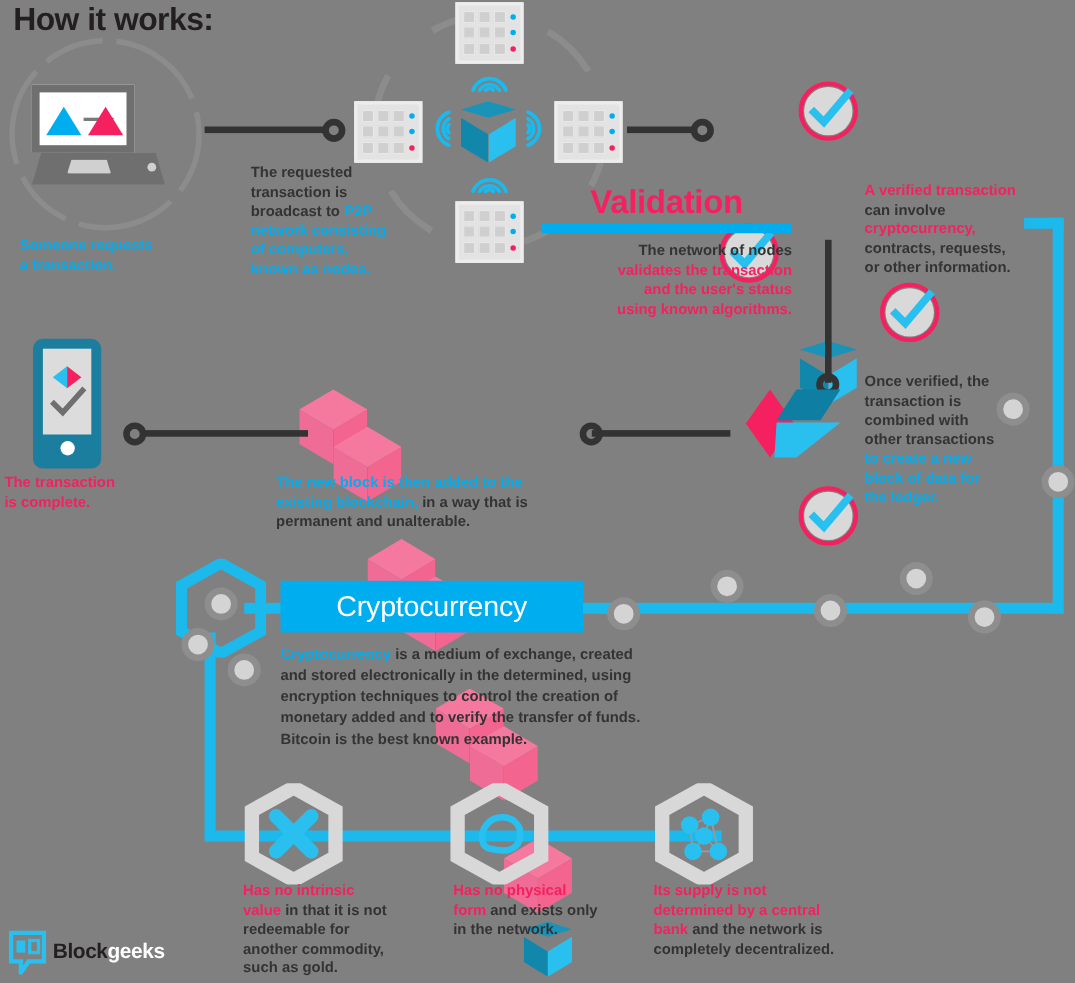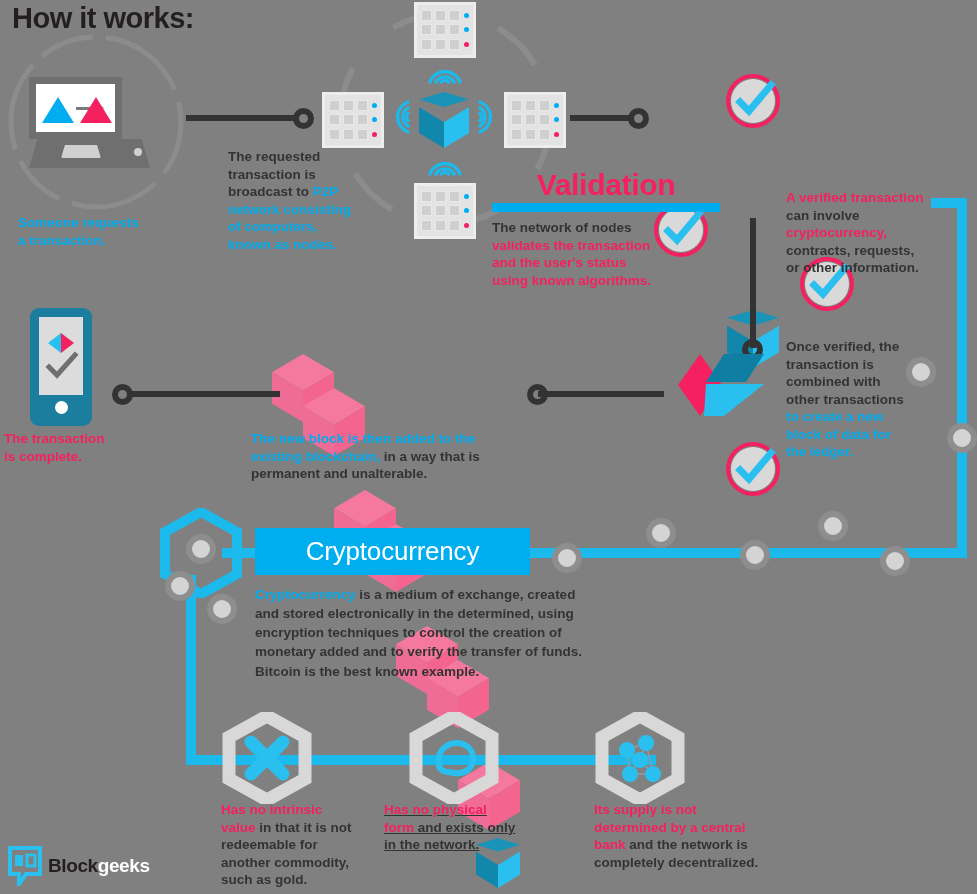--- a/index.html
+++ b/index.html
@@ -298,29 +298,29 @@
   <div class="ring"></div>
     <div class="disc"></div>
   <svg class="abs" style="left:0;top:0;" width="54" height="54" viewBox="0 0 54 54">
     <path d="M14 28 L23 37 L45 11" fill="none" stroke="#29C0F0" stroke-width="7" stroke-linecap="square"></path>
   </svg>
 </div>
 
 <div class="abs" style="left:492px;top:168px;width:228px;">
   <div class="validation-title">Validation</div>
   <div class="validation-rule"></div>
-  <div class="body-txt" style="margin-top:7px;">
+  <div class="body-txt" style="margin-top:7px;text-align:right;">
     <div class="dk">The network of nodes</div>
     <div class="pk">validates the transaction</div>
     <div class="pk">and the user's status</div>
     <div class="pk">using known algorithms.</div>
   </div>
 </div>
 
-<div class="abs body-txt" style="left:786px;top:189px;width:190px;">
+<div class="abs body-txt" style="left:786px;top:164px;width:190px;">
   <div class="pk">A verified transaction</div>
   <div class="dk">can involve</div>
   <div class="pk">cryptocurrency,</div>
   <div class="dk">contracts, requests,</div>
   <div class="dk">or other information.</div>
 </div>
 
 <div class="abs darkline-v" style="left:750px;top:218px;height:130px;"></div>
 <div class="abs dark-ring" style="left:742px;top:339px;"></div>
 
@@ -460,21 +460,21 @@
   <div class="dk">another commodity,</div>
   <div class="dk">such as gold.</div>
 </div>
 
 <div class="abs" style="left:408px;top:712px;width:92px;height:92px;">
   <svg width="92" height="92" viewBox="0 0 92 92">
     <polygon points="46,4 84,25 84,67 46,88 8,67 8,25" fill="none" stroke="#D8D8D8" stroke-width="13"></polygon>
     <path d="M31 54 C28 41 37 31 49 31 C58 31 66 38 65 48 C64 58 56 62 47 61 C39 60 33 60 31 54 Z" fill="none" stroke="#29C0F0" stroke-width="6" stroke-linejoin="round"></path>
   </svg>
 </div>
-<div class="abs body-txt" style="left:384px;top:801px;width:200px;text-decoration:underline;">
+<div class="abs body-txt" style="left:412px;top:801px;width:200px;">
   <div class="pk">Has no physical</div>
   <div><span class="pk">form</span><span class="dk"> and exists only</span></div>
   <div class="dk">in the network.</div>
 </div>
 
 <div class="abs" style="left:594px;top:712px;width:92px;height:92px;">
   <svg width="92" height="92" viewBox="0 0 92 92">
     <polygon points="46,4 84,25 84,67 46,88 8,67 8,25" fill="none" stroke="#D8D8D8" stroke-width="13"></polygon>
     <g stroke="#9a9a9a" stroke-width="1.5">
       <path d="M33 38 L52 31 M33 38 L46 48 M52 31 L46 48 M46 48 L36 62 M46 48 L59 62 M36 62 L59 62 M33 38 L36 62 M52 31 L59 62"></path>

